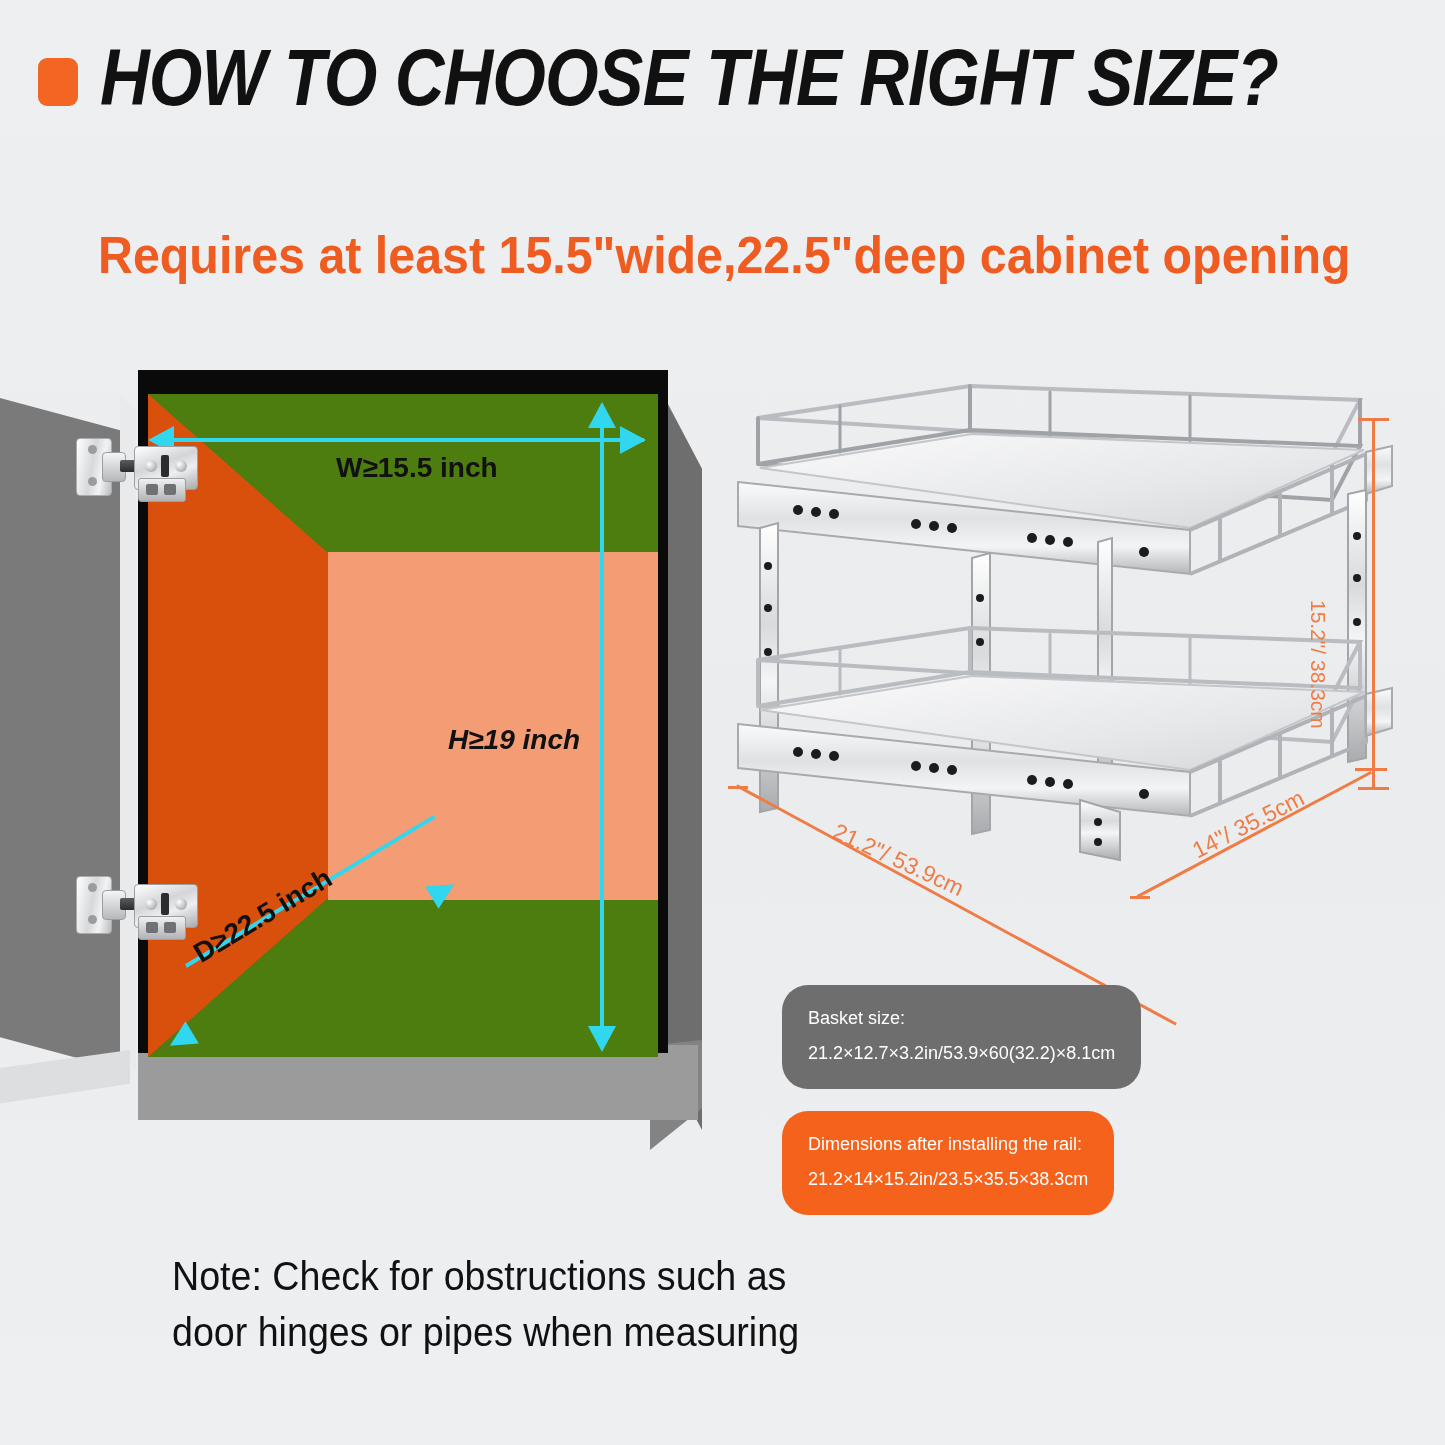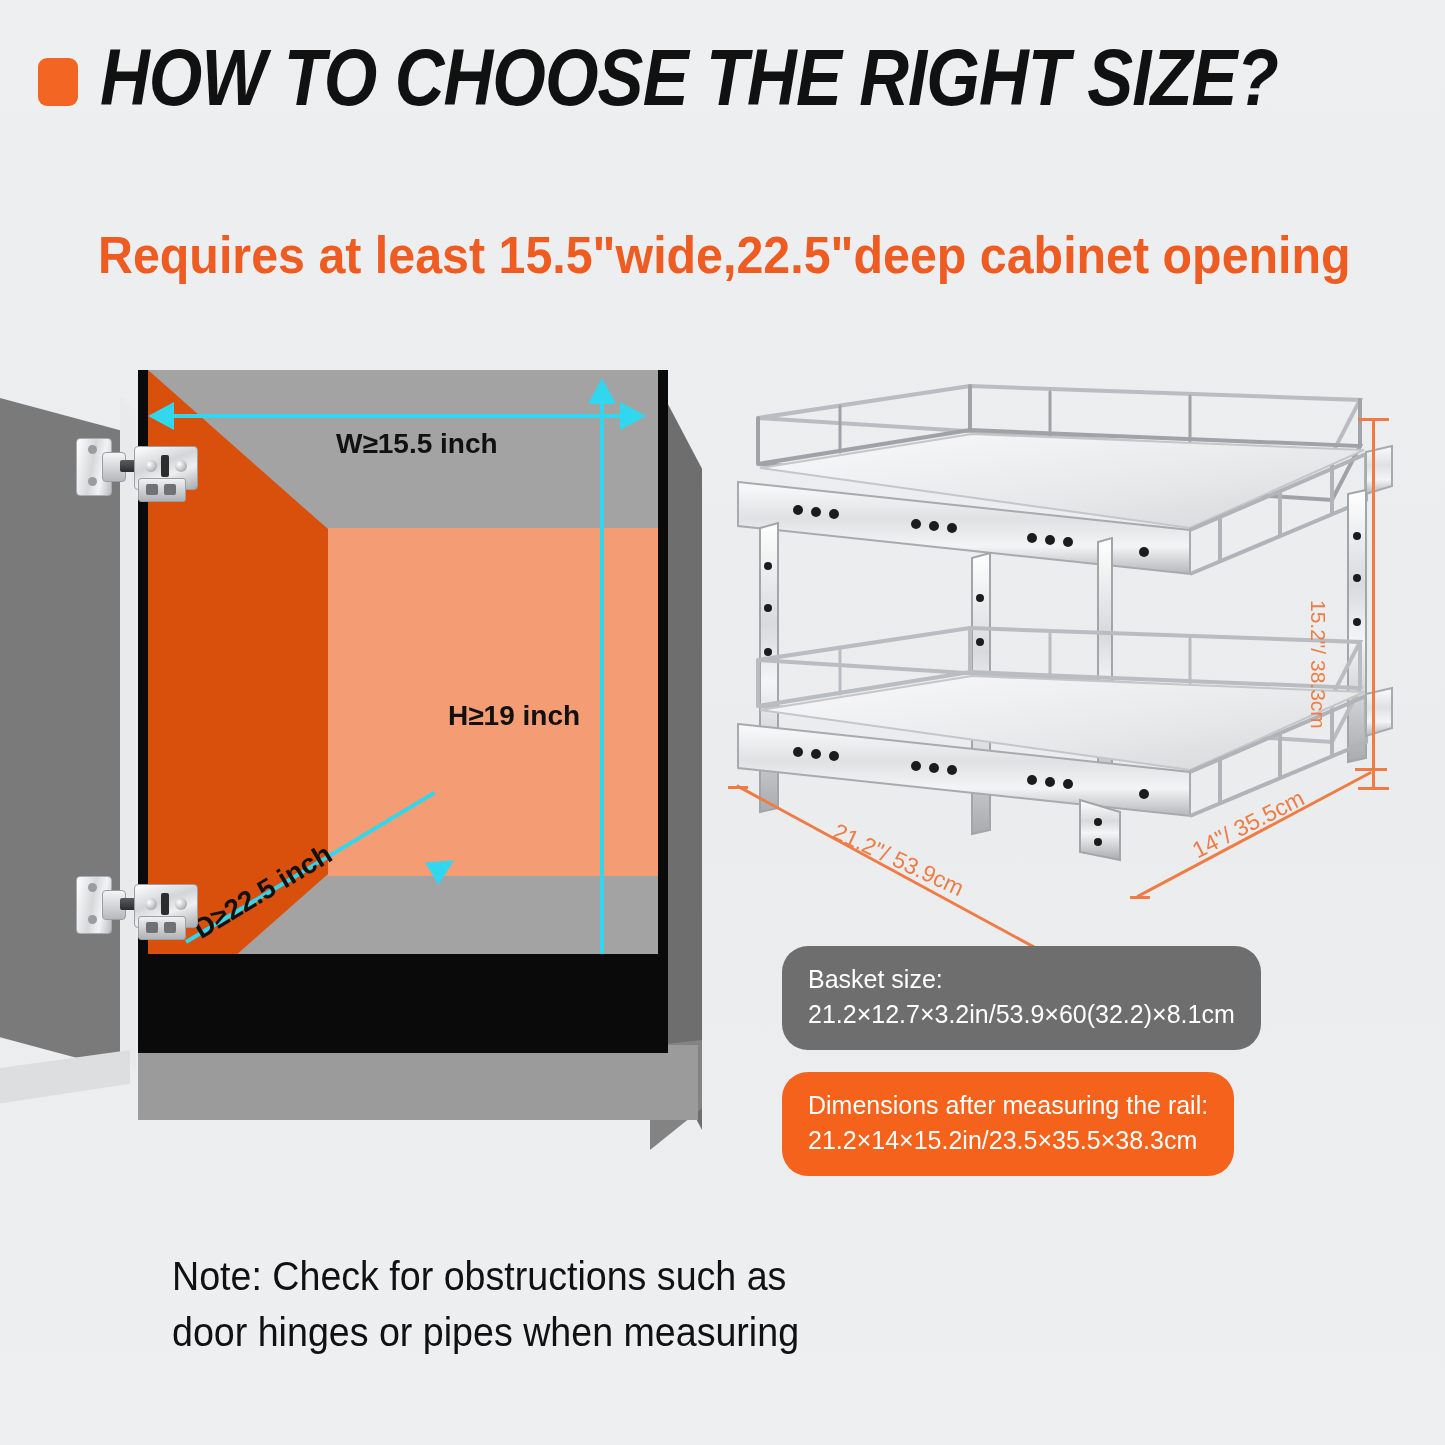--- a/index.html
+++ b/index.html
@@ -38,22 +38,22 @@
               background:#6e6e6e;
               clip-path:polygon(0 0,100% 13%,100% 100%,0 87%);}
   .base-side{position:absolute;left:650px;top:680px;width:52px;height:110px;
               background:#838383;
               clip-path:polygon(0 5%,100% 0%,100% 62%,0 100%);}
 
   
   .frame{position:absolute;left:138px;top:10px;width:530px;height:683px;
          background:#0a0a0a;}
   
-  .inner{position:absolute;left:10px;top:0;width:510px;height:584px;
-         overflow:hidden;background:#a3a3a3;}
+  .inner{position:absolute;left:10px;top:24px;width:510px;height:663px;
+         overflow:hidden;background:#4d7c0f;}
   
   .face-left{position:absolute;left:0;top:0;width:180px;height:663px;
              background:#d9500c;
              clip-path:polygon(0 0,100% 24%,100% 76%,0 100%);}
   .face-back{position:absolute;left:180px;top:158px;width:330px;height:348px;
              background:#f49c73;}
 
   
   .w-arrow{position:absolute;left:14px;top:44px;width:482px;height:4px;background:#31d7ef;}
   .w-head-l{position:absolute;left:0px;top:32px;width:0;height:0;
@@ -77,21 +77,21 @@
   .d-head-tr{position:absolute;left:262px;top:-12px;width:0;height:0;
              border-top:13px solid transparent;border-bottom:13px solid transparent;
              border-left:26px solid #31d7ef;transform:rotate(-31deg);}
   .d-head-bl{position:absolute;left:0px;top:136px;width:0;height:0;
              border-top:13px solid transparent;border-bottom:13px solid transparent;
              border-right:26px solid #31d7ef;transform:rotate(-31deg);}
 
   .lbl{position:absolute;font-weight:bold;color:#111;font-size:28px;
        font-family:"Liberation Sans",sans-serif;white-space:nowrap;}
   .lbl-w{left:188px;top:58px;}
-  .lbl-h{left:300px;top:330px;}
+  .lbl-h{left:300px;top:330px;font-style:italic;}
   .lbl-d{left:40px;top:548px;transform:rotate(-31deg);transform-origin:left top;}
 
   
   .door{position:absolute;left:-30px;top:30px;width:152px;height:680px;
         background:#7a7a7a;clip-path:polygon(0 0,100% 6%,100% 100%,0 94%);}
   .door-edge{position:absolute;left:120px;top:36px;width:16px;height:674px;
              background:#e9eaec;clip-path:polygon(0 0,100% 2%,100% 100%,0 98%);}
   .door-base{position:absolute;left:-30px;top:690px;width:160px;height:58px;
              background:#dcdee0;clip-path:polygon(0 38%,100% 0,100% 58%,0 100%);}
 
@@ -143,21 +143,21 @@
 
   .dim-b{position:absolute;left:1138px;top:898px;width:3px;height:265px;
          background:#ef7c45;transform:rotate(-118deg);transform-origin:top left;}
   .dim-b-t1{position:absolute;left:1130px;top:896px;width:20px;height:3px;background:#ef7c45;}
   .dim-b-lbl{position:absolute;left:1188px;top:840px;color:#ef7c45;font-size:23px;
              white-space:nowrap;transform:rotate(-27deg);transform-origin:left top;}
   .dim-r{position:absolute;left:1355px;top:768px;width:32px;height:3px;background:#ef7c45;}
 
   
   .badge{position:absolute;border-radius:26px;padding:16px 26px 18px 26px;
-         color:#fff;font-size:25px;line-height:35px;white-space:nowrap;}
+         color:#fff;font-size:18px;line-height:35px;white-space:nowrap;margin-top:39px;}
   .badge-gray{left:782px;top:946px;background:#6e6e6e;}
   .badge-orange{left:782px;top:1072px;background:#f4621b;}
 
   
   .note{position:absolute;left:172px;top:1248px;width:700px;
         font-family:"Liberation Sans Narrow","Liberation Sans",sans-serif;
         font-size:40px;line-height:56px;color:#111;transform:scaleX(.94);
         transform-origin:left top;}
 </style>
 </head>
@@ -373,21 +373,21 @@
   <div class="dim-b"></div>
   <div class="dim-b-lbl">14"/ 35.5cm</div>
   <div class="dim-r"></div>
 
   <div class="badge badge-gray">
     <div>Basket size:</div>
     <div>21.2×12.7×3.2in/53.9×60(32.2)×8.1cm</div>
   </div>
 
   <div class="badge badge-orange">
-    <div>Dimensions after measuring the rail:</div>
+    <div>Dimensions after installing the rail:</div>
     <div>21.2×14×15.2in/23.5×35.5×38.3cm</div>
   </div>
 
   <div class="note">
     <div>Note: Check for obstructions such as</div>
     <div>door hinges or pipes when measuring</div>
   </div>
 
 </div>
 

